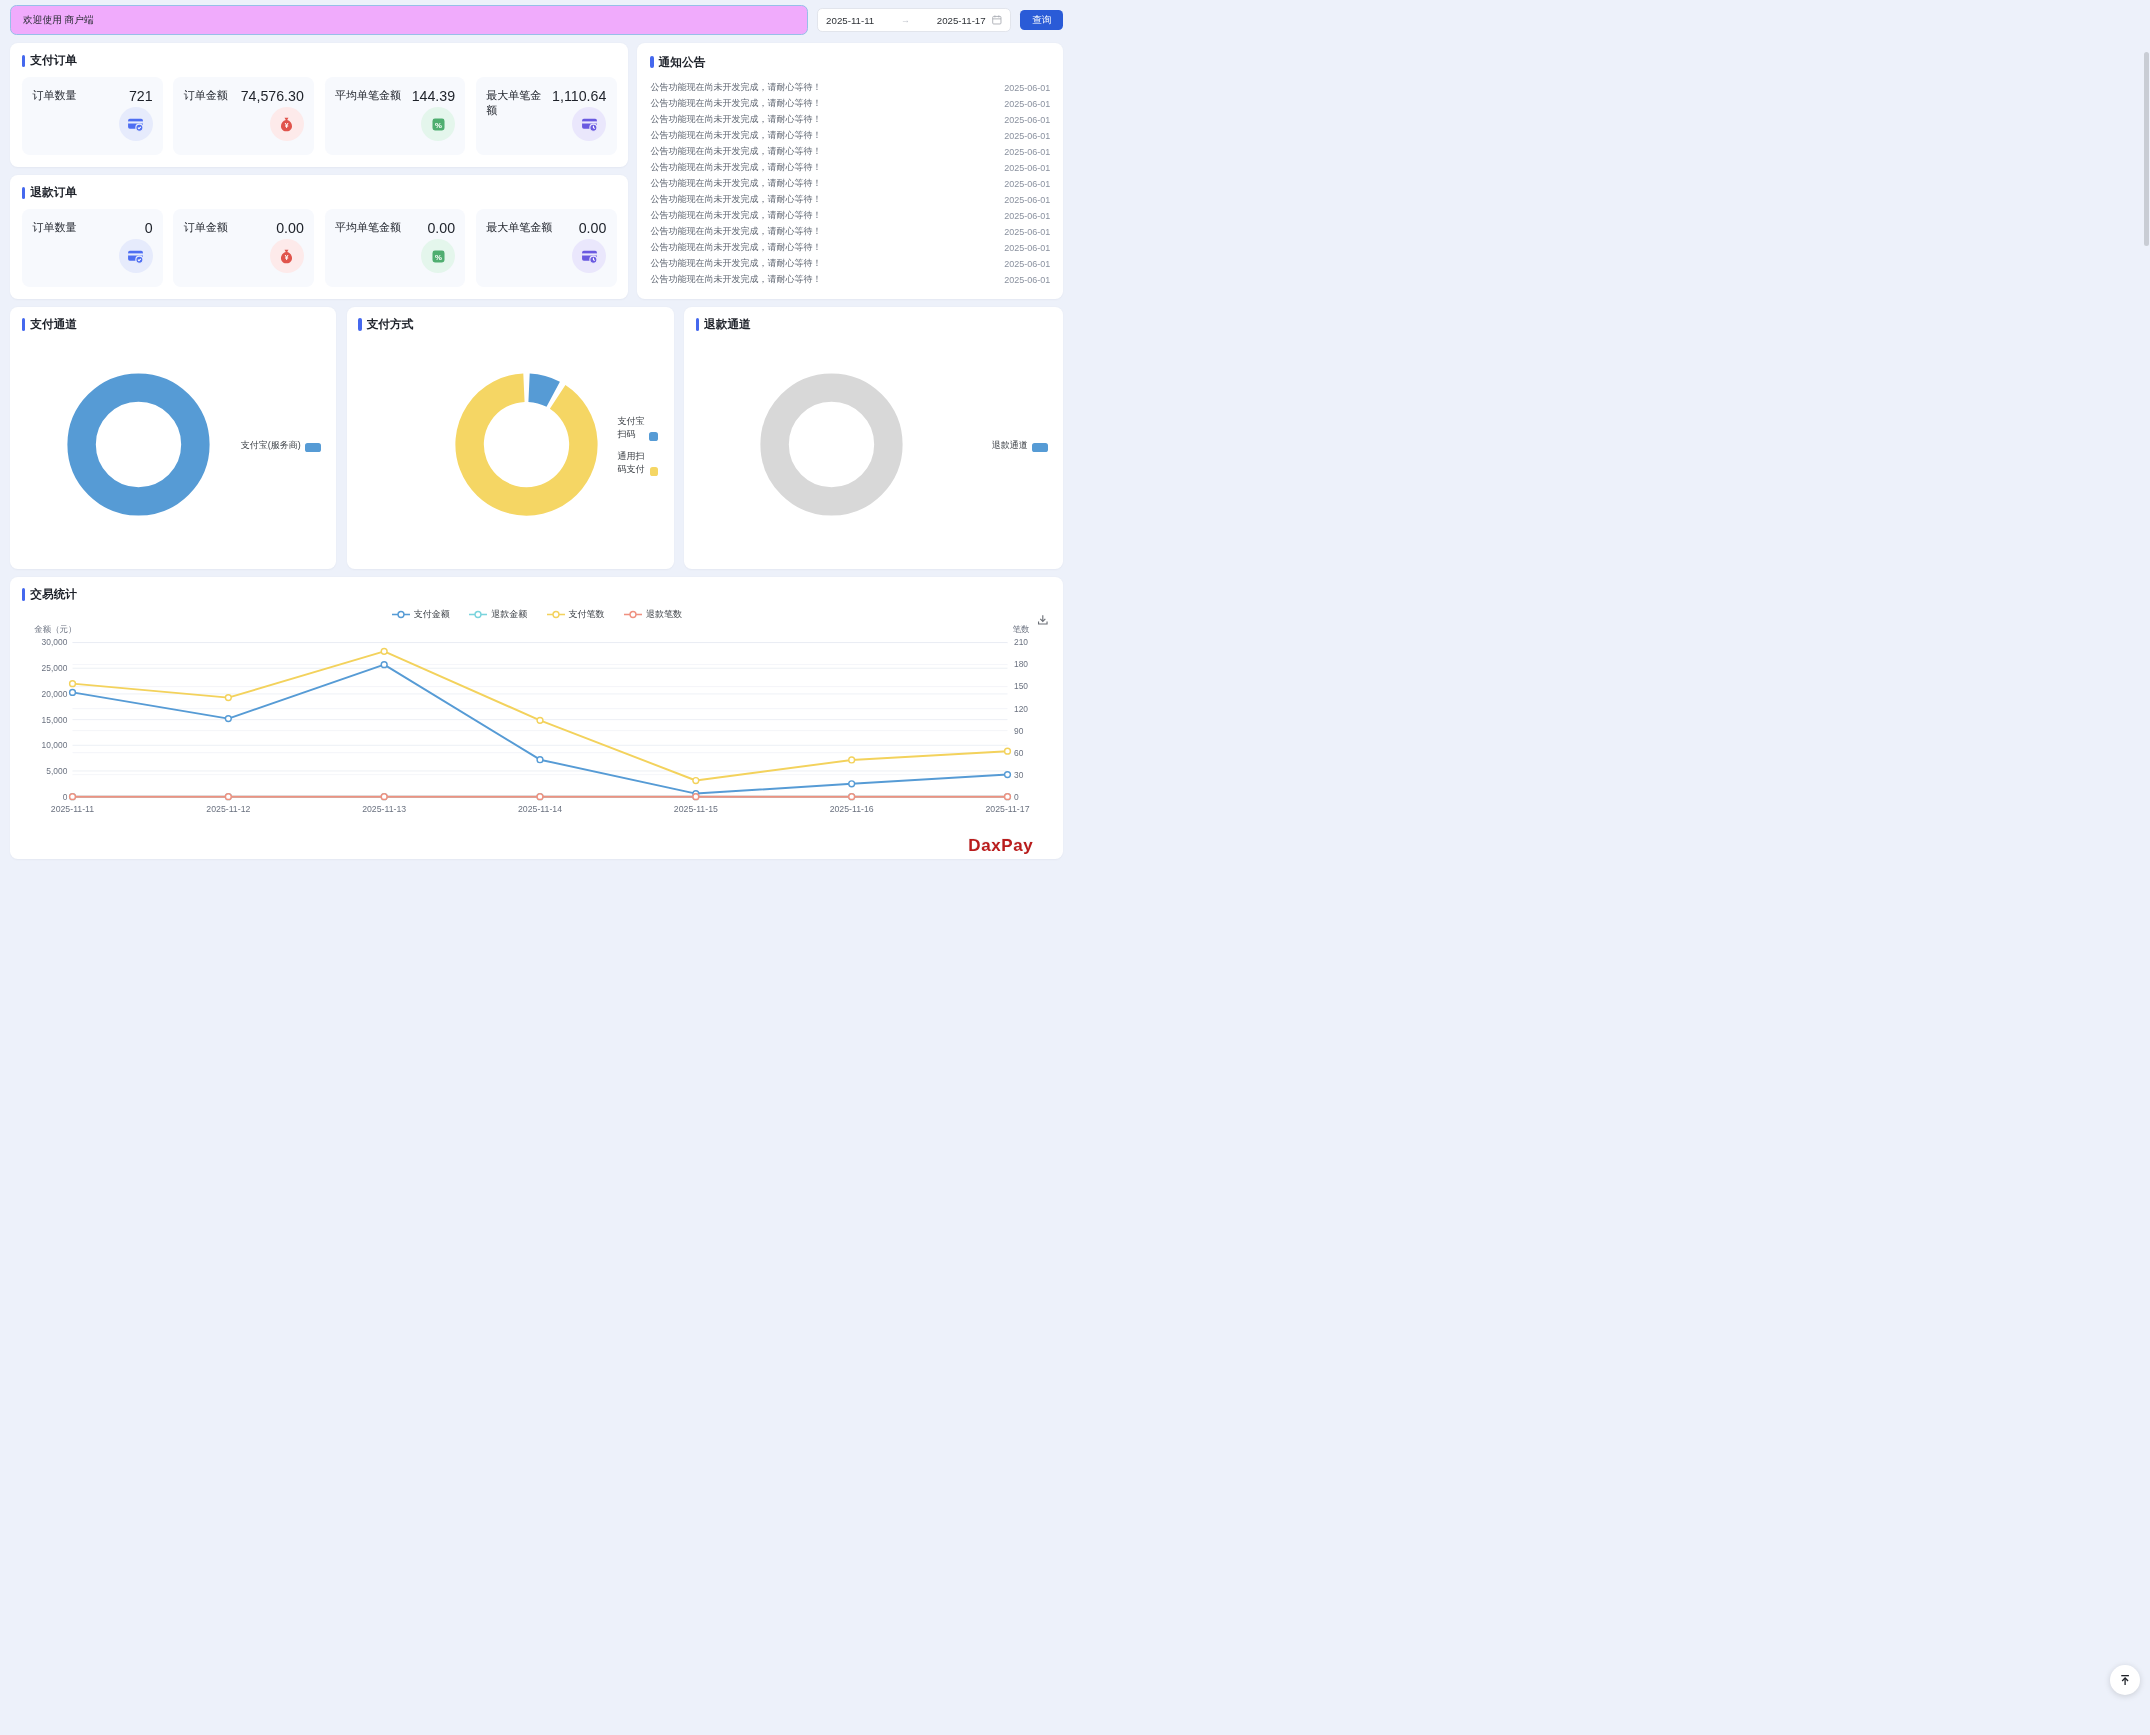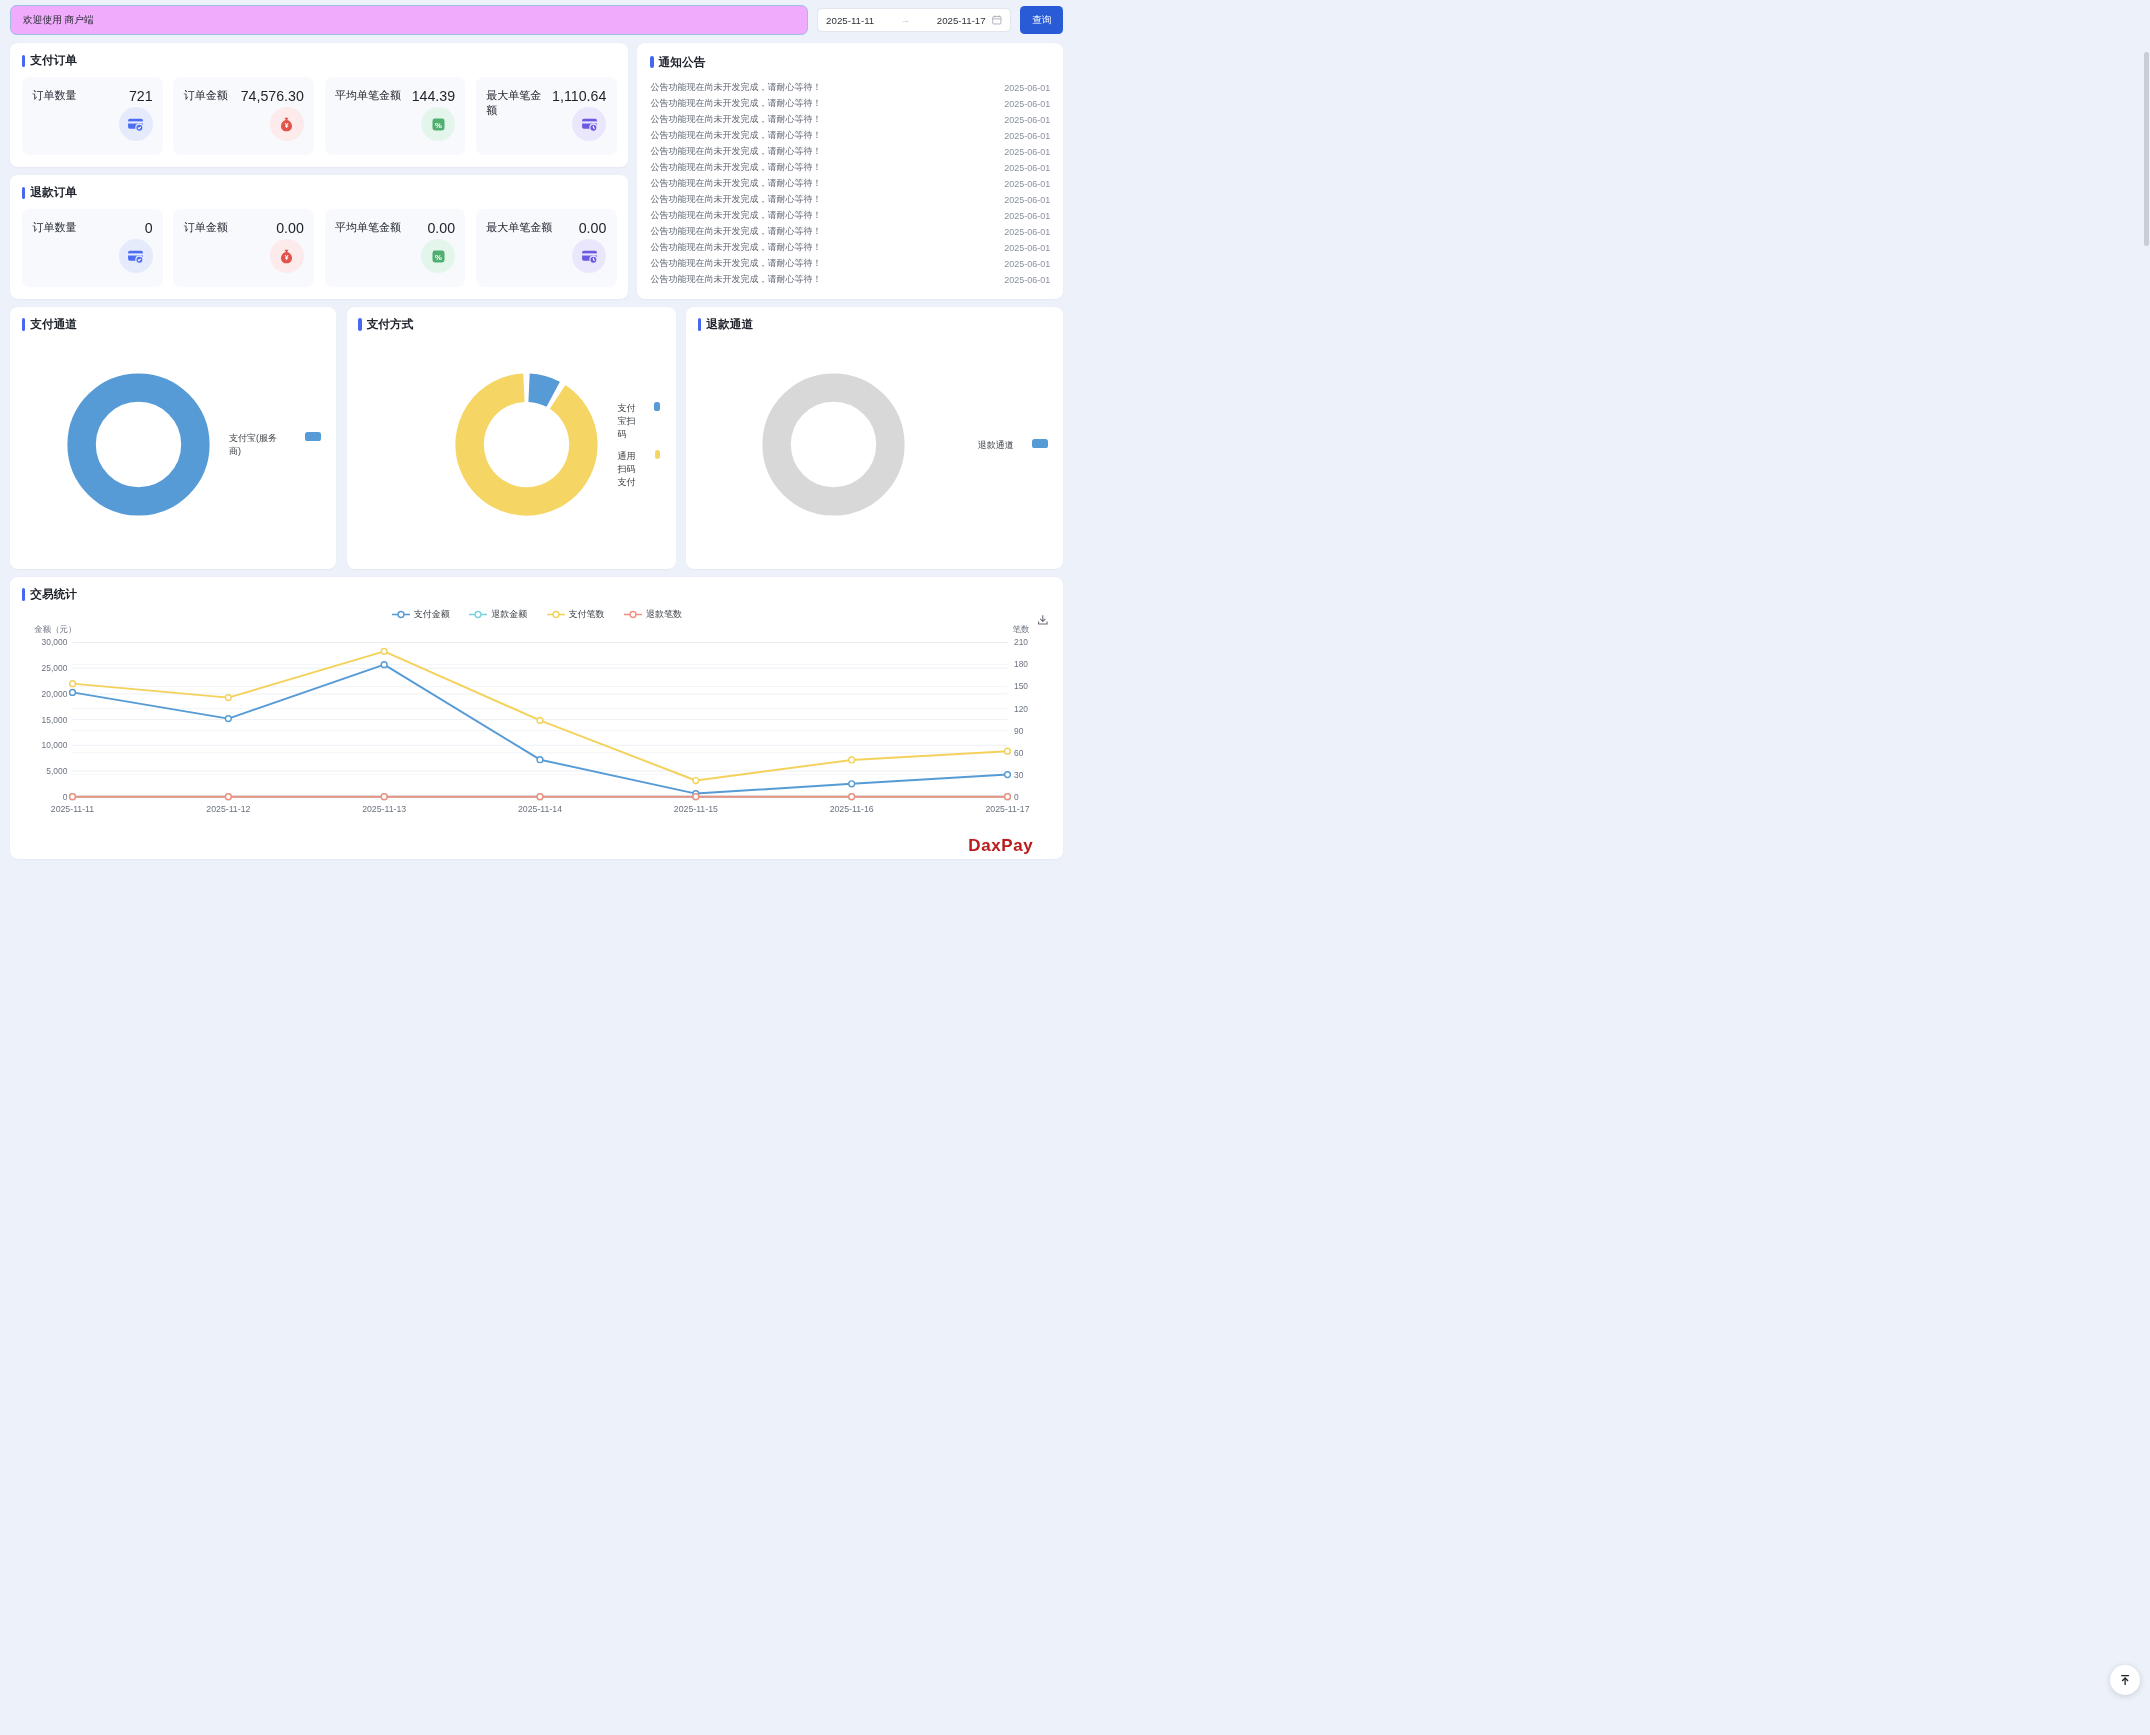--- a/index.html
+++ b/index.html
@@ -8,21 +8,21 @@
   .page { width:1075px; height:868px; padding:5.2px 11.7px 0 10.4px; position:relative; }
 
   
   .topbar { display:flex; align-items:center; gap:9px; margin-bottom:7.8px; }
   .welcome { flex:1 1 auto; height:30px; background:#f0abfc; border:0.6px solid #97bfe8;
     border-radius:6.5px; display:flex; align-items:center; padding:0 11.7px; font-size:9.7px; color:#24292f; }
   .datepicker { width:194px; height:24.6px; background:#fff; border:0.6px solid #e2e5ec;
     border-radius:5.2px; display:flex; align-items:center; padding:0 7.8px; gap:5.2px; }
   .datepicker .date { font-size:9.7px; color:#2f3338; flex:0 0 auto; cursor:pointer; }
   .datepicker .arrow { color:#c0c4cc; font-size:9px; flex:1 1 auto; text-align:center; }
-  .btn-query { width:43px; height:28px; background:#2a5bd7; color:#fff; border:none;
+  .btn-query { width:43px; height:20px; background:#2a5bd7; color:#fff; border:none;
     border-radius:4.5px; font-size:9.7px; cursor:pointer; font-family:Liberation Mono, monospace; }
 
   
   .card { background:#fff; border-radius:7.8px; box-shadow:0 0.6px 1.9px rgba(31,35,41,.04); }
   .sec-title { display:flex; align-items:center; gap:5px; font-size:11.7px; font-weight:bold; color:#1d2129; }
   .sec-bar { width:3.2px; height:12.3px; border-radius:1.9px; background:#4568ee; display:inline-block; }
 
   
   .main-row { display:flex; gap:9px; align-items:stretch; }
   .left-col { flex:0 0 618px; display:flex; flex-direction:column; gap:7.8px; }
@@ -47,21 +47,21 @@
   .notice-row .txt { font-size:9px; color:#5f6672; white-space:nowrap; overflow:hidden; }
   .notice-row .dt  { font-size:9px; color:#8a919f; flex:0 0 auto; margin-left:7.8px; }
 
   
   .donut-row { display:flex; gap:10.4px; margin-top:7.8px; }
   .donut-card { height:262px; padding:10.4px 11.7px; display:flex; flex-direction:column; }
   .dc-1 { flex:0 0 326px; } .dc-2 { flex:0 0 327px; } .dc-3 { flex:1 1 auto; }
   .donut-body { flex:1; display:flex; align-items:center; }
   .donut-wrap { flex:0 0 auto; margin-left:26px; }
   .donut-legend { margin-left:auto; margin-right:3.9px; display:flex; flex-direction:column; gap:9px; }
-  .dl-item { display:flex; align-items:flex-start; gap:18px; cursor:pointer; justify-content:flex-end; }
+  .dl-item { display:flex; align-items:flex-end; gap:4px; cursor:pointer; justify-content:flex-end; }
   .dl-item .lab { font-size:9px; color:#3c4046; }
   .dl-item .sw { width:16px; height:9px; border-radius:2.6px; display:inline-block; }
 
   
   .trend-card { margin-top:7.8px; height:282px; padding:10.4px 11.7px 0; position:relative; }
   .trend-legend { display:flex; justify-content:center; gap:19.4px; margin-top:3.9px; height:17px; align-items:center; }
   .tl-item { display:flex; align-items:center; gap:4px; cursor:pointer; }
   .tl-item .lab { font-size:9px; color:#3c4046; }
   .dl-icon { position:absolute; right:14.2px; top:36px; cursor:pointer; }
   .watermark { position:absolute; right:30px; bottom:2.6px; font-size:17px; font-weight:bold;

